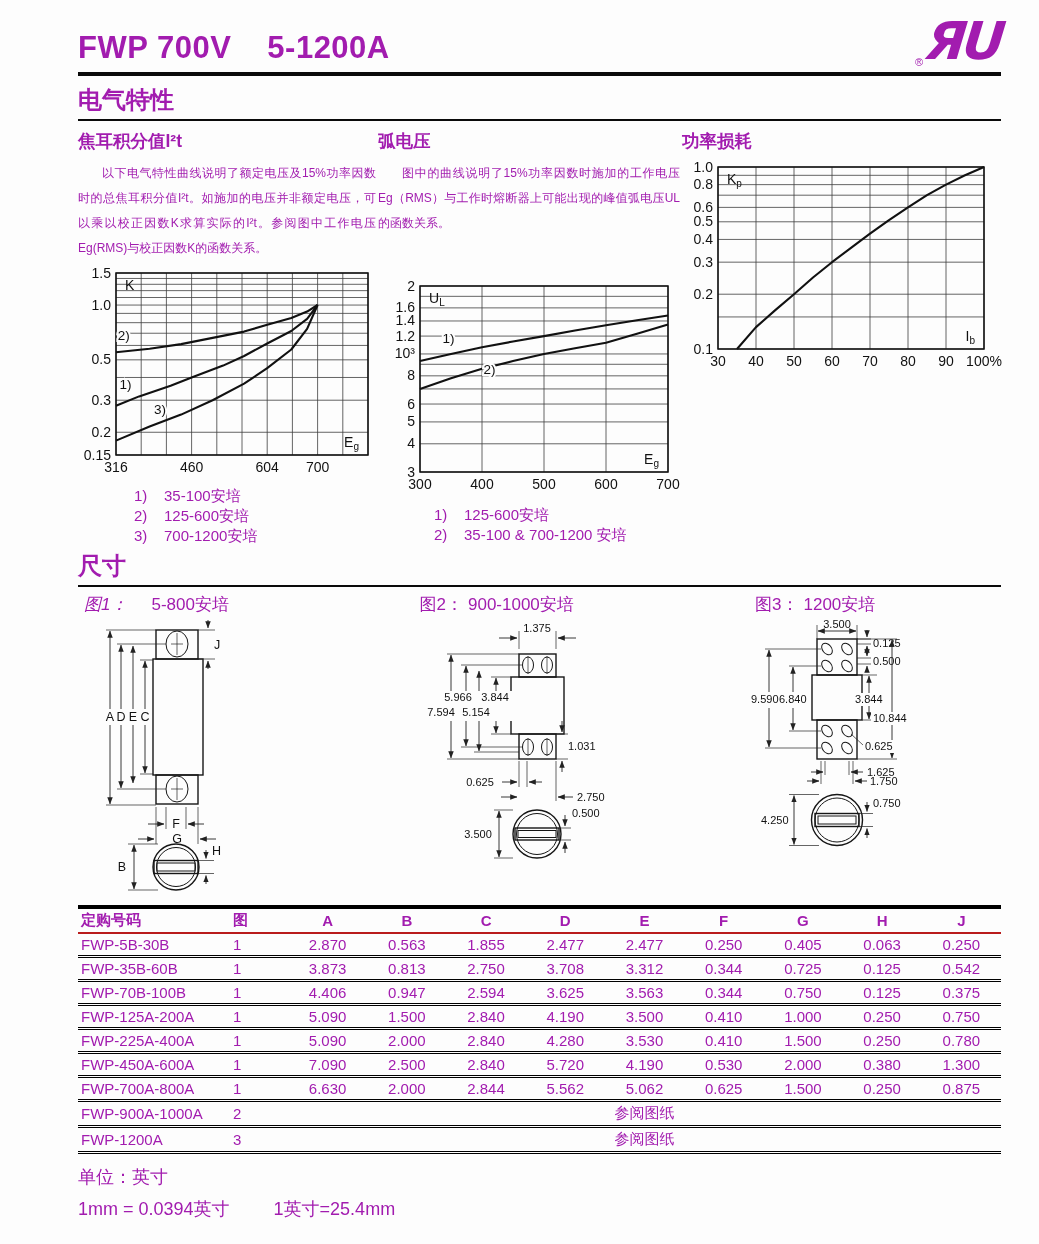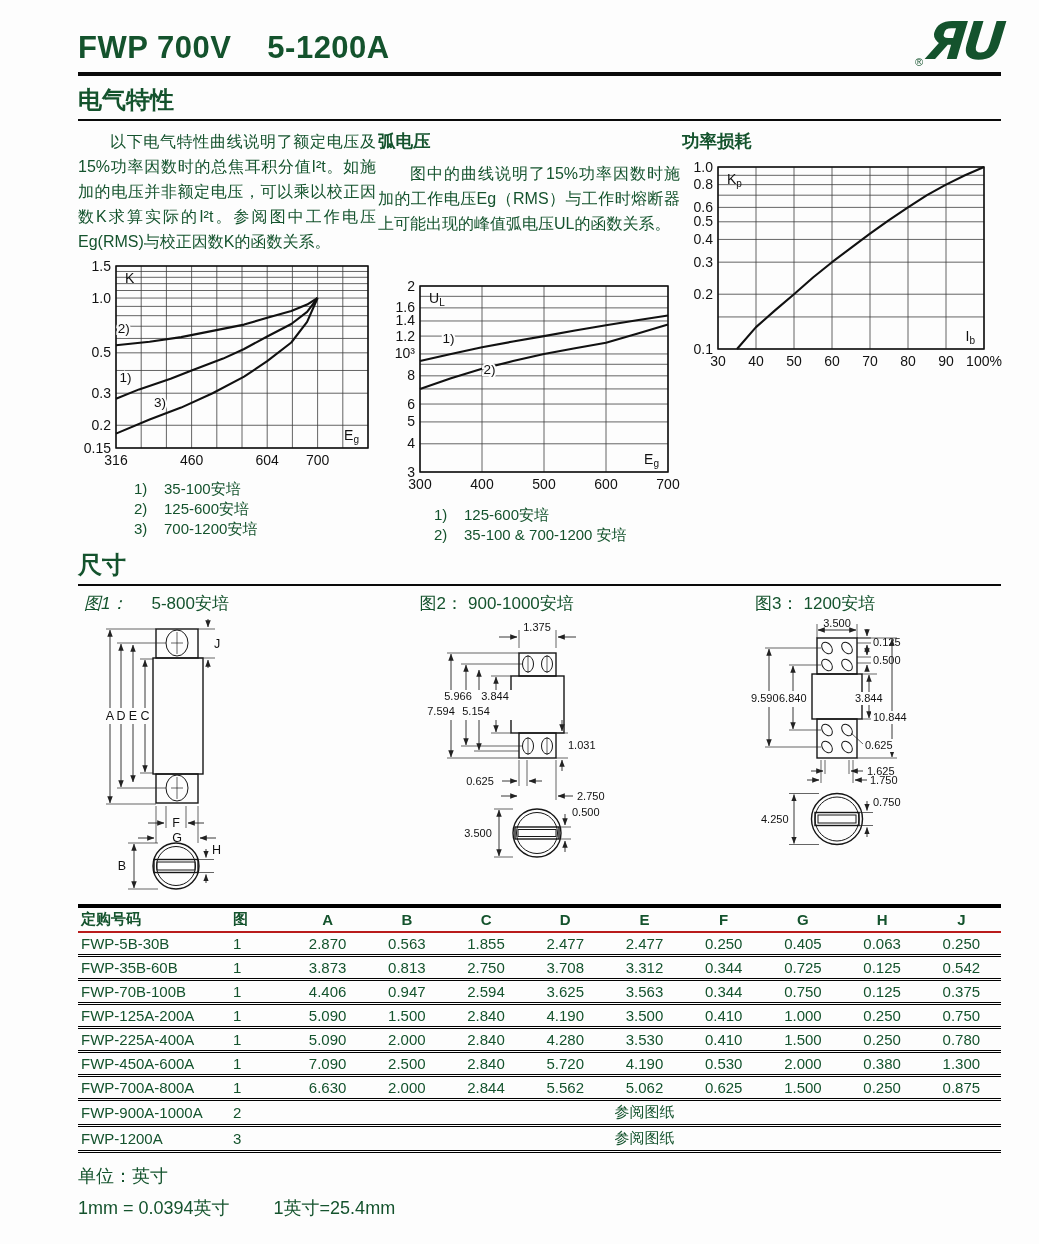--- a/index.html
+++ b/index.html
@@ -1,34 +1,34 @@
 <!DOCTYPE html>
 <html><head>
 <meta charset="utf-8">
 <style>
   html,body{margin:0;padding:0;background:#e8e8e8;}
-  .page{width:1039px;height:1244px;box-sizing:border-box;background:#fdfdfd;color:#14532d;
+  .page{width:1039px;height:1244px;box-sizing:border-box;background:#fdfdfd;color:#a21caf;
         padding:14px 38px 0 78px;position:relative;overflow:hidden;
         font-family:"Liberation Sans","DejaVu Sans",sans-serif;}
   
   .hdr{display:flex;justify-content:space-between;align-items:flex-start;height:58px;}
   .title{font-size:31px;font-weight:bold;letter-spacing:.5px;margin-top:16px;white-space:nowrap;}
   .title .range{margin-left:36px;}
   .ulmark{position:relative;width:92px;height:58px;text-align:right;}
   .ul-letters{display:inline-block;font-size:52px;line-height:54px;font-weight:900;font-style:italic;
               letter-spacing:-4px;transform:skewX(-6deg);font-family:"DejaVu Sans",sans-serif;}
   .ul-reg{position:absolute;left:6px;bottom:4px;font-size:11px;font-style:normal;}
   .rule-thick{border-top:4px solid #0a0a0a;margin-top:0;}
   .rule-thin{border-top:2px solid #0a0a0a;}
   .sec-h{font-size:24px;font-weight:bold;margin:8px 0 3px;}
   
   .cols{display:flex;justify-content:space-between;margin-top:8px;}
   .col1{width:298px;}.col2{width:302px;}.col3{width:319px;}
   .col-h{font-size:17.5px;font-weight:bold;margin:0 0 8px;}
-  .col-p{font-size:16px;line-height:25px;text-align:justify;text-indent:2em;margin:0;}
+  .col-p{font-size:12px;line-height:25px;text-align:justify;text-indent:2em;margin:0;}
   .chart-wrap{margin-top:6px;}
   .chart2-pad{margin-top:42px;}
   svg{overflow:visible;}
   .grid{stroke:#3d3d3d;stroke-width:.8;}
   .frame{fill:none;stroke:#111;stroke-width:1.5;}
   .tick{font-size:14px;fill:#111;}
   .sub{font-size:10px;}
   .curve{fill:none;stroke:#111;stroke-width:2.1;stroke-linejoin:round;}
   .clabel{font-size:13.5px;fill:#111;paint-order:stroke;stroke:#fdfdfd;stroke-width:4px;}
   .legend{margin:3px 0 0 56px;font-size:15px;line-height:20px;}
@@ -74,20 +74,21 @@
     </div>
   </div>
   <div class="rule-thick"></div>
 
   <div class="sec-h">电气特性</div>
   <div class="rule-thin"></div>
 
   <div class="cols">
 
     <div class="col1">
+      <div class="col-h">焦耳积分值I²t</div>
       <p class="col-p">以下电气特性曲线说明了额定电压及15%功率因数时的总焦耳积分值I²t。如施加的电压并非额定电压，可以乘以校正因数K求算实际的I²t。参阅图中工作电压Eg(RMS)与校正因数K的函数关系。</p>
       <div class="chart-wrap">
         <svg width="298" height="212">
             <line x1="38" y1="6" x2="38" y2="188" class="grid"></line>
             <line x1="63.2" y1="6" x2="63.2" y2="188" class="grid"></line>
             <line x1="88.4" y1="6" x2="88.4" y2="188" class="grid"></line>
             <line x1="113.6" y1="6" x2="113.6" y2="188" class="grid"></line>
             <line x1="138.8" y1="6" x2="138.8" y2="188" class="grid"></line>
             <line x1="164" y1="6" x2="164" y2="188" class="grid"></line>
             <line x1="189.2" y1="6" x2="189.2" y2="188" class="grid"></line>

